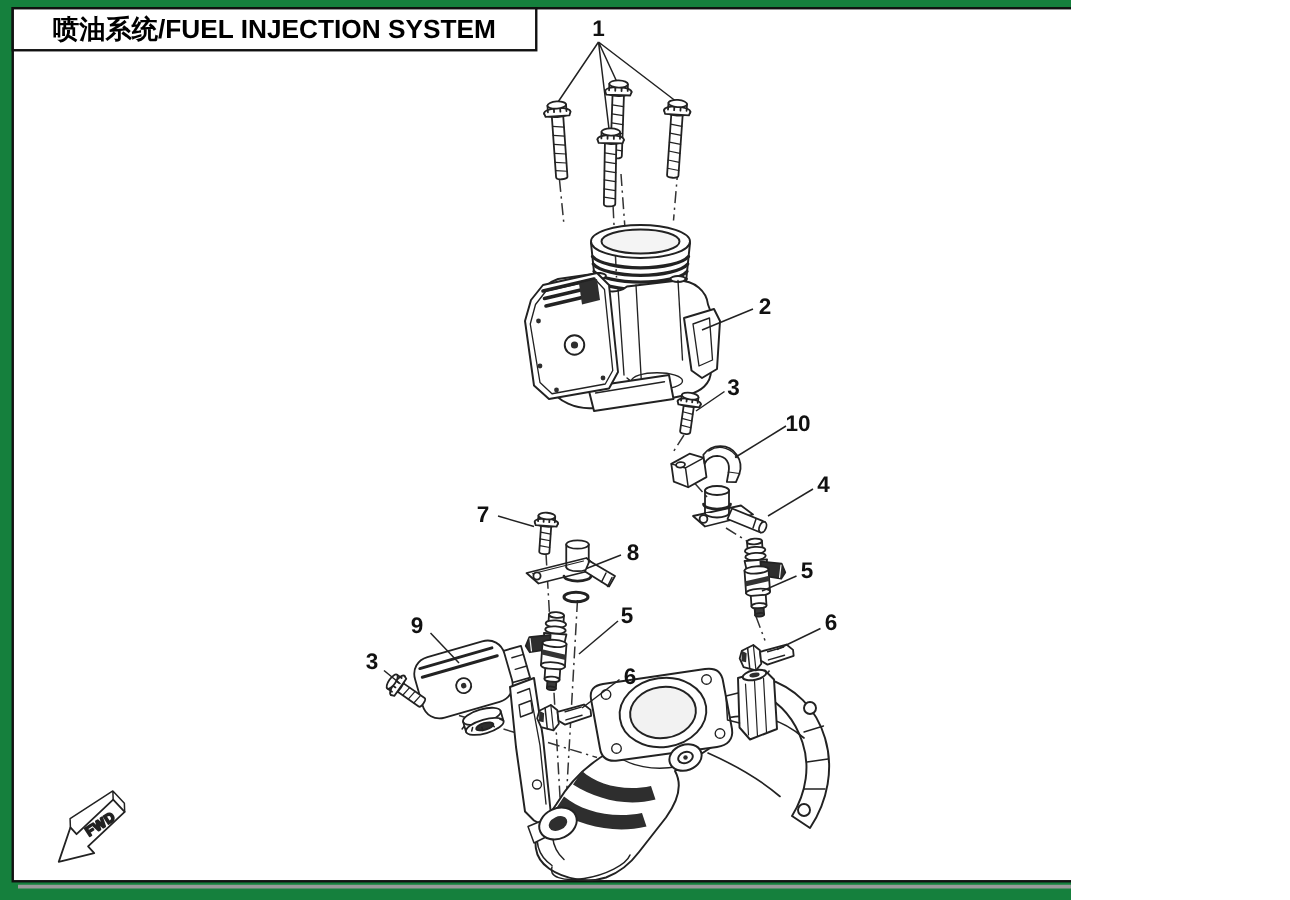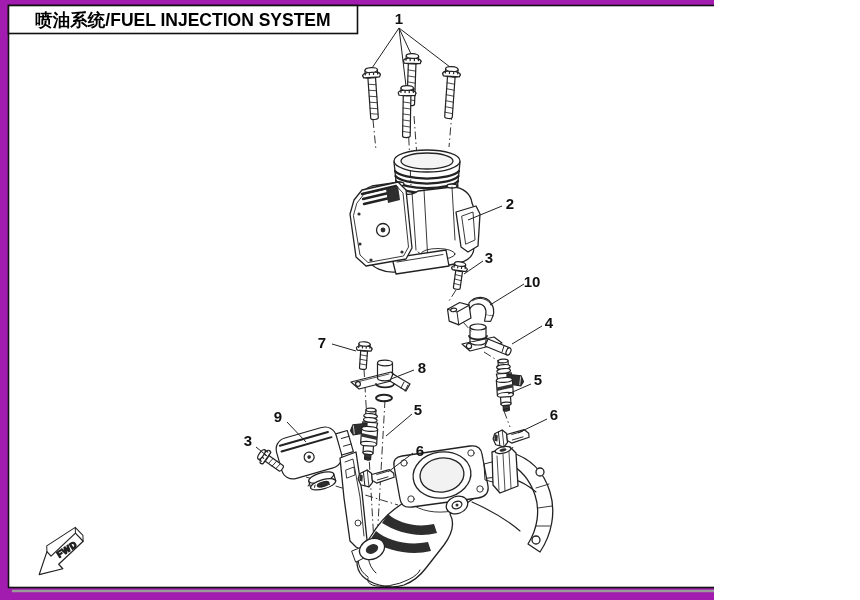--- a/index.html
+++ b/index.html
@@ -1,16 +1,16 @@
 <!DOCTYPE html>
 <html><head>
 <meta charset="utf-8">
 <style>
   html,body{margin:0;padding:0;background:#ffffff;}
-  .stage{position:relative;width:714px;height:600px;background:#a21caf;overflow:hidden;
+  .stage{position:relative;width:714px;height:600px;background:#15803d;overflow:hidden;
          font-family:"Liberation Sans", sans-serif;}
   svg{position:absolute;left:0;top:0;}
   .callout{font-family:"Liberation Sans", sans-serif;font-weight:bold;font-size:15px;fill:#111;}
   .title-text{font-family:"Liberation Sans", sans-serif;font-weight:bold;font-size:17.5px;fill:#000;}
   .fwd-text{font-family:"Liberation Sans", sans-serif;font-weight:bold;font-size:9px;fill:#111;letter-spacing:.5px;}
 </style>
 </head>
 <body>
 
 <div class="stage">

